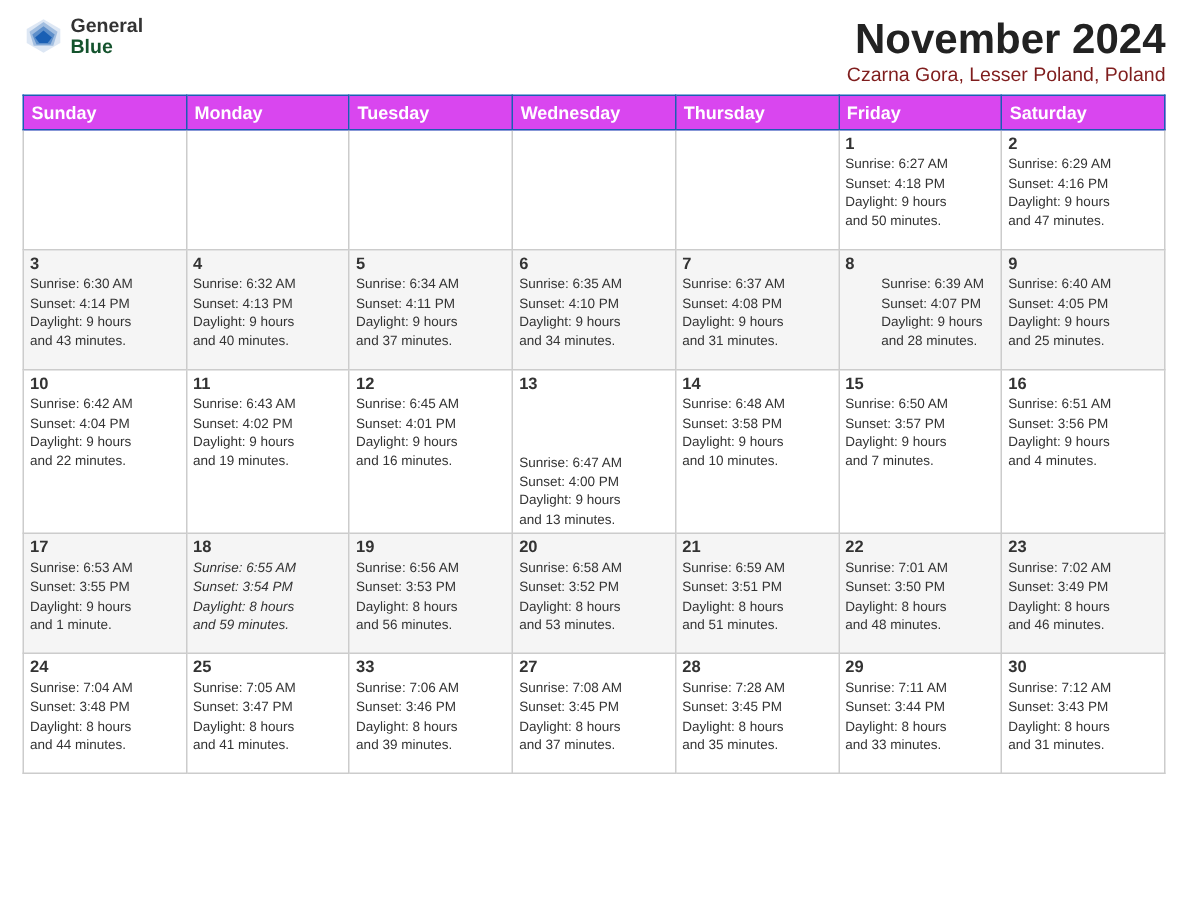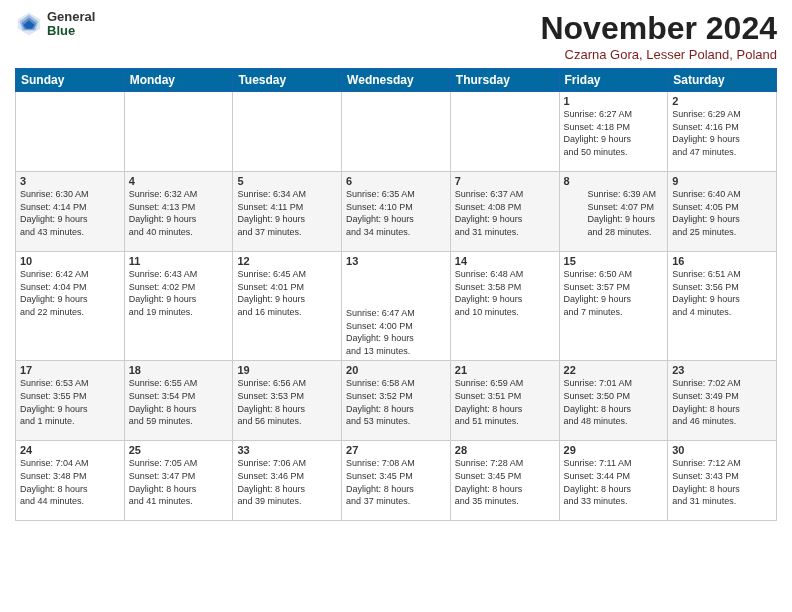--- a/index.html
+++ b/index.html
@@ -42,34 +42,34 @@
       font-weight: bold;
     }
     .logo-icon {
       width: 28px;
       height: 28px;
     }
     .title-block {
       text-align: right;
     }
     .main-title {
-      font-size: 32px;
+      font-size: 28px;
       font-weight: bold;
       color: #222;
     }
     .sub-title {
       font-size: 13px;
       color: #7f1d1d;
     }
     .calendar {
       width: 100%;
       border-collapse: collapse;
     }
     .calendar th {
-      background: #0369a1;
+      background: #d946ef;
       color: #fff;
       font-size: 12px;
       font-weight: bold;
       padding: 4px 5px;
       text-align: left;
       border: 1px solid #1a5fb4;
     }
     .calendar td {
       width: calc(100%/7);
       vertical-align: top;
@@ -260,21 +260,21 @@
         <tr>
           <td>
             <span class="day-num">17</span>
             <div class="day-info" style="white-space: pre-line;">Sunrise: 6:53 AM
 Sunset: 3:55 PM
 Daylight: 9 hours
 and 1 minute.</div>
           </td>
           <td>
             <span class="day-num">18</span>
-            <div class="day-info" style="white-space: pre-line;">Sunrise: 6:55 AM
+            <div class="day-info" style="white-space: pre-line; font-style: italic;">Sunrise: 6:55 AM
 Sunset: 3:54 PM
 Daylight: 8 hours
 and 59 minutes.</div>
           </td>
           <td>
             <span class="day-num">19</span>
             <div class="day-info" style="white-space: pre-line;">Sunrise: 6:56 AM
 Sunset: 3:53 PM
 Daylight: 8 hours
 and 56 minutes.</div>

